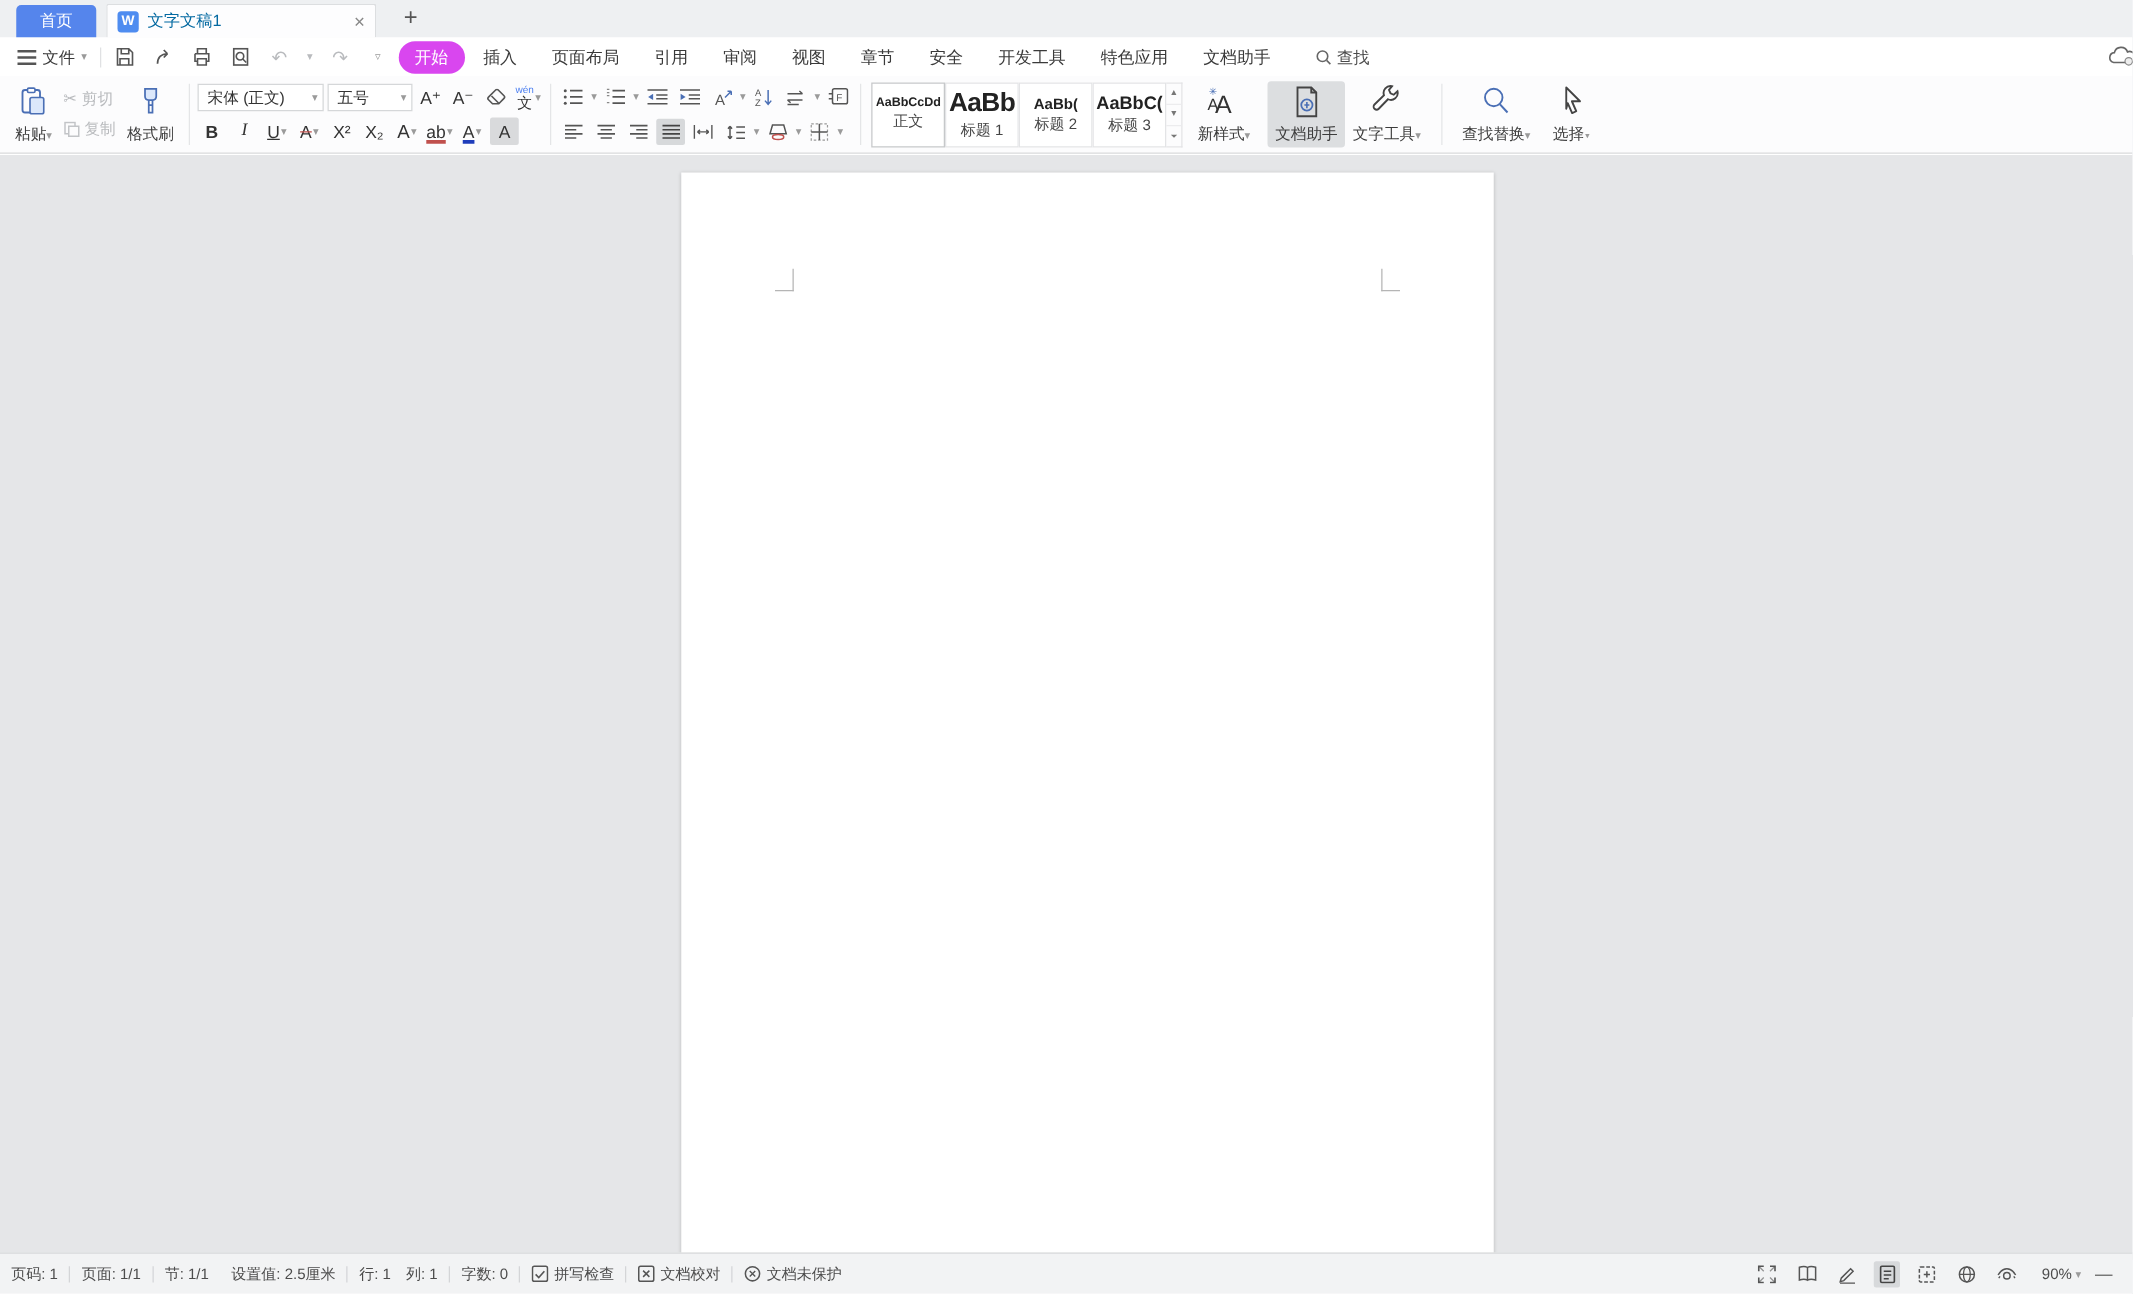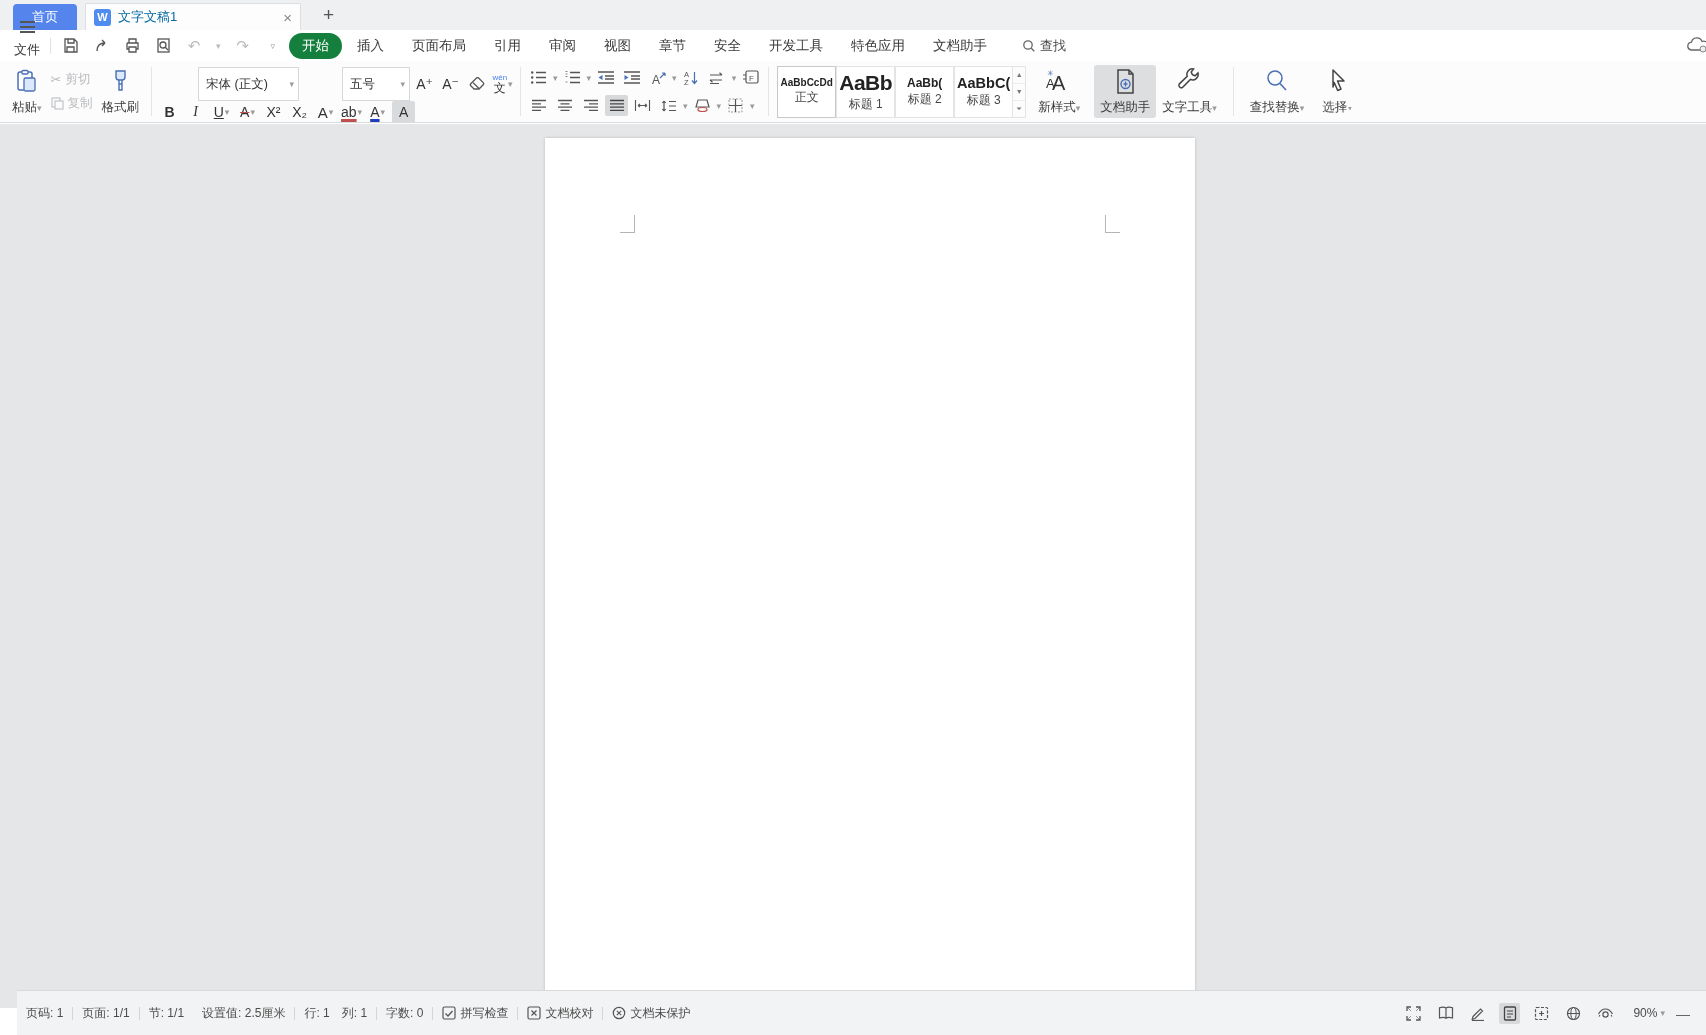--- a/index.html
+++ b/index.html
@@ -15,49 +15,49 @@
     border:1px solid #dcdee0; border-bottom:none; border-radius:2px 2px 0 0;
     display:flex; align-items:center; padding:0 8px; gap:7px; }
   .wicon { width:17px; height:17px; background:#4e8cf0; color:#fff; border-radius:3px;
     display:flex; align-items:center; justify-content:center; font-size:11px; font-weight:bold; }
   .tab-doc .title { flex:1; font-size:13px; color:#0369a1; }
   .tab-close { color:#888; font-size:15px; cursor:default; }
   .tab-add { margin-left:22px; font-size:19px; color:#555; padding-bottom:4px; }
 
   
   .menubar { position:relative; height:31px; background:#fff; display:flex; align-items:center; }
-  .mb-file { display:flex; align-items:center; gap:5px; margin-left:14px; font-size:13px; color:#3a3a3a;flex-direction:column; }
+  .mb-file { display:flex; align-items:center; gap:5px; margin-left:14px; font-size:13px; color:#3a3a3a; }
   .hamburger { width:15px; display:inline-block; }
   .hamburger i { display:block; height:2px; background:#555; margin:3px 0; }
   .caret { font-size:9px; color:#9a9a9a; }
   .mb-sep { width:1px; height:16px; background:#e0e1e3; margin:0 10px; }
   .mb-icons { display:flex; align-items:center; gap:13px; }
   .mb-ic { width:18px; height:18px; display:flex; align-items:center; justify-content:center; }
   .mb-ic svg { display:block; }
   .grayed { color:#b9bbbe !important; }
   .menus { display:flex; align-items:center; margin-left:14px; gap:2px; }
   .menu-item { padding:4px 13px; color:#3a3a3a; font-size:13.5px; border-radius:14px; }
-  .menu-item.active { background:#15803d; color:#fff; }
+  .menu-item.active { background:#d946ef; color:#fff; }
   .mb-search { display:flex; align-items:center; gap:4px; margin-left:22px; color:#4a4a4a; }
   .cloud { position:absolute; right:-5px; top:5px; color:#666; }
 
   
   .ribbon { position:relative; height:62px; background:#fcfcfd; border-bottom:1px solid #d9dadc;
     display:flex; align-items:stretch; padding:4px 6px 4px 6px; }
   .rdiv { width:1px; background:#e4e5e7; margin:2px 6px; }
   .bigbtn { display:flex; flex-direction:column; align-items:center; justify-content:space-between;
     padding:3px 6px 2px; border-radius:3px; }
   .bigbtn .lbl { font-size:12.5px; color:#3c3c3c; white-space:nowrap; }
   .bigbtn.sel { background:#dcdee0; }
   .stack2 { display:flex; flex-direction:column; justify-content:space-around; padding:2px 0; }
   .smallbtn { display:flex; align-items:center; gap:4px; font-size:12.5px; color:#b9bbbe; padding:1px 3px; }
   .fontgrp, .pargrp { display:flex; flex-direction:column; justify-content:space-between; padding:2px 0; }
   .frow { display:flex; align-items:center; gap:3px; }
-  .combo { height:34px; border:1px solid #d5d7d9; background:#fff; display:flex; align-items:center;
-    padding:0 4px 0 7px; font-size:12.5px; color:#333;margin-left:40px; }
+  .combo { height:22px; border:1px solid #d5d7d9; background:#fff; display:flex; align-items:center;
+    padding:0 4px 0 7px; font-size:12.5px; color:#333; }
   .combo .caret { margin-left:auto; }
   .fam { width:101px; } .siz { width:68px; }
   .tbtn { min-width:23px; height:22px; display:inline-flex; align-items:center; justify-content:center;
     font-size:14px; color:#333; border-radius:2px; padding:0 1px; }
   .tbtn .caret { margin-left:1px; }
   .pyi { display:inline-flex; flex-direction:column; align-items:center; line-height:1; color:#333; }
   .pyi .top { font-size:8px; color:#4e80f0; } .pyi .bot { font-size:12px; }
   .u-red { text-decoration:underline; text-decoration-color:#c0504d; text-decoration-thickness:2.5px; }
   .u-blue { text-decoration:underline; text-decoration-color:#1f3dbb; text-decoration-thickness:2.5px; }
   .strike { text-decoration:line-through; text-decoration-color:#c0504d; }
@@ -88,22 +88,22 @@
   .mark.l { left:75px; border-right:1px solid #b5b5b5; border-bottom:1px solid #b5b5b5; }
   .mark.r { left:560px; border-left:1px solid #b5b5b5; border-bottom:1px solid #b5b5b5; }
 
   
   .watermark { position:absolute; right:2px; bottom:8px; z-index:30; display:flex; align-items:center;
     gap:6px; color:#c9c9c9; pointer-events:none; }
   .watermark .wm-text { font-size:30px; font-weight:bold; letter-spacing:2px;
     text-shadow:0 1px 1px #fff; color:#d2d2d2; }
 
   
-  .statusbar { position:absolute; left:0; right:0; bottom:0; height:45px; background:#f2f3f4;
-    border-top:1px solid #d8d9da; display:flex; align-items:center; font-size:12px; color:#4c4c4c;margin-left:17px; }
+  .statusbar { position:absolute; left:0; right:0; bottom:0; height:33px; background:#f2f3f4;
+    border-top:1px solid #d8d9da; display:flex; align-items:center; font-size:12px; color:#4c4c4c; }
   .sb-item { padding:0 9px; display:flex; align-items:center; gap:4px; white-space:nowrap; }
   .sb-sep { width:1px; height:13px; background:#d4d5d7; }
   .sb-right { margin-left:auto; display:flex; align-items:center; gap:11px; padding-right:16px; }
   .vbtn { width:21px; height:21px; display:flex; align-items:center; justify-content:center; border-radius:2px; }
   .vbtn.sel { background:#d7d9db; }
   .zoomval { display:flex; align-items:center; gap:3px; margin-left:6px; color:#4c4c4c; }
   .minus { font-size:15px; color:#666; width:14px; overflow:hidden; }
 </style>
 </head>
 <body>

